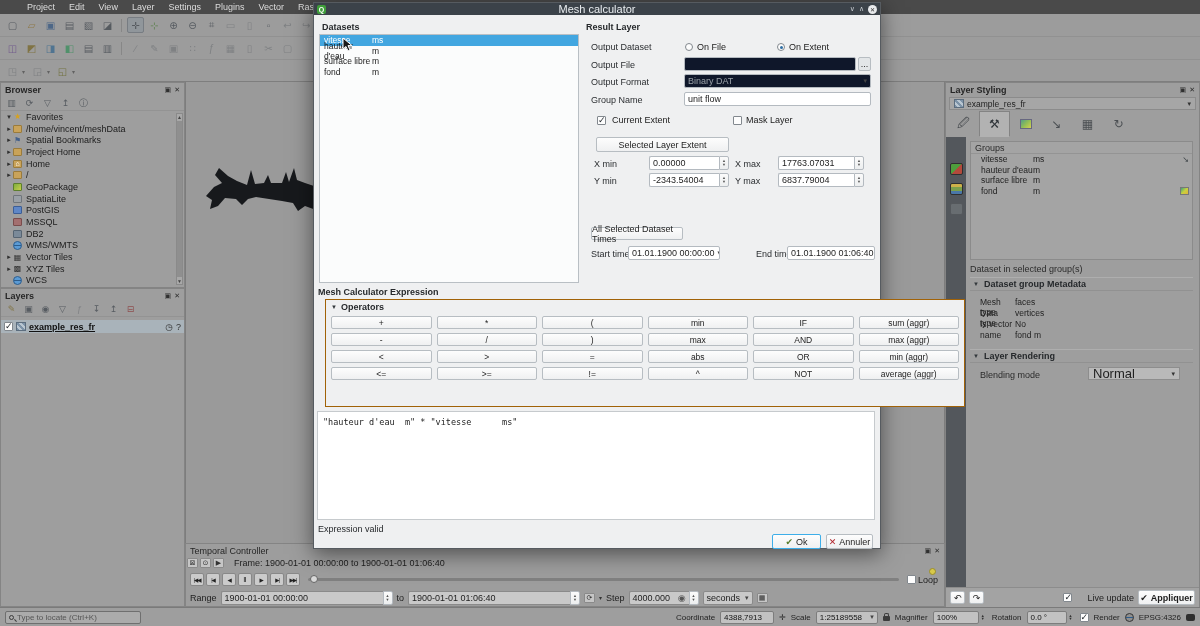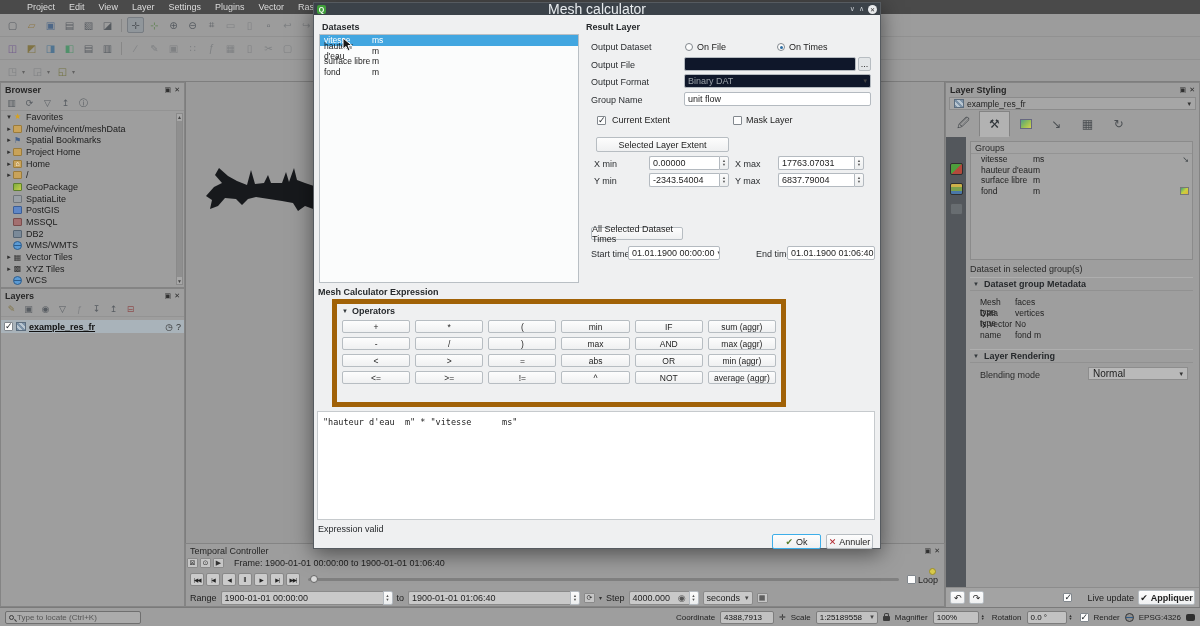--- a/index.html
+++ b/index.html
@@ -74,34 +74,34 @@
       display:flex;flex-direction:column;align-items:center;justify-content:center;font-size:4px;color:#555;line-height:4px}
 .sarr::before{content:"▲"}.sarr::after{content:"▼"}
 .btn{background:linear-gradient(#fdfdfd,#eff0f1);border:1px solid #b7bdc2;border-radius:2px;display:flex;
      align-items:center;justify-content:center;font-size:9px;color:#1d1d1d;cursor:pointer}
 .glabel{color:#2b2b2b}
 
 
 #dlg{position:absolute;left:313px;top:2px;width:568px;height:547px;background:#eff0f1;
      border:1px solid #565b60;box-shadow:0 5px 20px rgba(0,0,0,.5);z-index:10}
 #dlg-title{height:12px;background:#3b4249;display:flex;align-items:center;padding:0 3px;position:relative}
-#dlg-title .ttxt{position:absolute;left:0;right:0;text-align:center;color:#e9edf0;font-size:14px}
+#dlg-title .ttxt{position:absolute;left:0;right:0;text-align:center;color:#e9edf0;font-size:11px}
 .qlogo{width:9px;height:9px;border-radius:2px;background:#3f9e3a;color:#fff;font-size:7px;font-weight:bold;
        display:flex;align-items:center;justify-content:center;z-index:1}
 .win-btns{margin-left:auto;display:flex;gap:4px;align-items:center;z-index:1}
 .win-btns .wb{color:#c8cdd2;font-size:7px;cursor:pointer}
 .wclose{width:9px;height:9px;border-radius:50%;background:#e8eaec;color:#333;font-size:6px;display:flex;
         align-items:center;justify-content:center;cursor:pointer}
 .dsec{font-weight:bold;color:#26292c;font-size:9px}
 #ds-list{position:absolute;left:5px;top:31px;width:260px;height:249px;background:#fbfcfc;border:1px solid #b9bfc4}
 .ds-row{display:flex;height:10.5px;align-items:center;padding-left:4px;font-size:8.5px;color:#1a1a1a}
 .ds-row .nm{width:48px}
 .ds-row.sel{background:#42a6e0;color:#fff}
 .frm-label{position:absolute;font-size:9px;color:#2b2e31}
-.opframe{position:absolute;left:18px;top:296px;width:454px;height:108px;border:5px solid #a16207;background:#eff0f1}
+.opframe{position:absolute;left:11px;top:296px;width:640px;height:108px;border:1px solid #a16207;background:#eff0f1}
 .opshead{display:flex;align-items:center;gap:4px;height:13px;padding-left:5px;font-size:9px;color:#26292c}
 .tri{font-size:6px;color:#33383c}
 .opgrid{display:grid;grid-template-columns:repeat(6,1fr);gap:4px 5px;padding:3px 5px 2px 5px}
 .opgrid .btn{height:13px;font-size:8.5px}
 #nodata-btn{margin:3px 5px 0 5px;height:12px}
 #expr-box{position:absolute;left:3px;top:408px;width:558px;height:109px;background:#fff;border:1px solid #c6cacd;
           font-family:"DejaVu Sans Mono",monospace;font-size:8.5px;color:#222;padding:5px;white-space:pre}
 #okbtn{position:absolute;left:458px;top:531px;width:49px;height:15px;border:1px solid #3daee9;gap:3px}
 #cancelbtn{position:absolute;left:512px;top:531px;width:47px;height:15px;gap:3px}
 .ok-ic{color:#557a29;font-size:9px}
@@ -126,22 +126,22 @@
 #groups-box .gh{height:12px;display:flex;align-items:center;padding-left:4px;border-bottom:1px solid #949494;color:#2a2a2a}
 .grow{display:flex;align-items:center;height:10.5px;padding-left:10px;font-size:8.5px;color:#1e1e1e}
 .grow .nm{width:52px}
 .grow .ric{margin-left:auto;margin-right:3px}
 .vec-ic{font-size:8px;color:#3c4246}
 .mini-grad{width:9px;height:8px;background:linear-gradient(135deg,#3aa17e,#c9d13f,#e0b33a);border:1px solid #777}
 .sechead{position:absolute;display:flex;align-items:center;gap:5px;font-weight:bold;color:#26292c;
          border-top:1px solid #aeaeae;border-bottom:1px solid #919191;height:14px;left:24px;width:223px;padding-left:3px}
 .meta-row{position:absolute;display:flex;font-size:8.5px;color:#232323}
 .meta-row .k{width:35px}
-#blend-combo{position:absolute;left:142px;top:284px;width:100px;height:13px;background:#b9b9b9;border:1px solid #8d8d8d;
-             display:flex;align-items:center;padding:0 4px;font-size:10px;color:#222}
+#blend-combo{position:absolute;left:142px;top:284px;width:92px;height:13px;background:#b9b9b9;border:1px solid #8d8d8d;
+             display:flex;align-items:center;padding:0 4px;font-size:13px;color:#222}
 #blend-combo::after{content:"▾";margin-left:auto;font-size:7px;color:#333}
 #style-bottom{position:absolute;left:0;right:0;top:504px;height:20px;background:#a3a3a3;border-top:1px solid #8c8c8c;
               display:flex;align-items:center;padding:0 4px;gap:4px}
 #style-bottom .sbtn{width:15px;height:13px;font-size:9px}
 #apply-btn{width:57px;height:15px;gap:3px;font-weight:bold}
 
 
 #temporal{z-index:3}
 .tc-btn{width:11px;height:10px;background:#c6c6c6;border:1px solid #8a8a8a;border-radius:1px;display:flex;
         align-items:center;justify-content:center;font-size:7px;color:#333;flex:none}
@@ -593,21 +593,21 @@
 
   <div class="dsec abs" style="left:272px;top:19px">Result Layer</div>
 
   <div class="frm-label" style="left:277px;top:39px">Output Dataset</div>
   <div class="abs flex" style="left:371px;top:39px;gap:4px">
     <span class="radio"></span>
       <span>On File</span>
   </div>
   <div class="abs flex" style="left:463px;top:39px;gap:4px">
     <span class="radio sel"></span>
-      <span>On Times</span>
+      <span>On Extent</span>
   </div>
 
   <div class="frm-label" style="left:277px;top:57px">Output File</div>
   <div class="abs inp dis" style="left:370px;top:54px;width:172px"></div>
   <div class="abs btn" style="left:544px;top:54px;width:13px;height:14px;background:#e3e6e8">...</div>
 
   <div class="frm-label" style="left:277px;top:74px">Output Format</div>
   <div class="abs inp dis combo" style="left:370px;top:71px;width:187px">
     <span>Binary DAT</span>
   </div>

